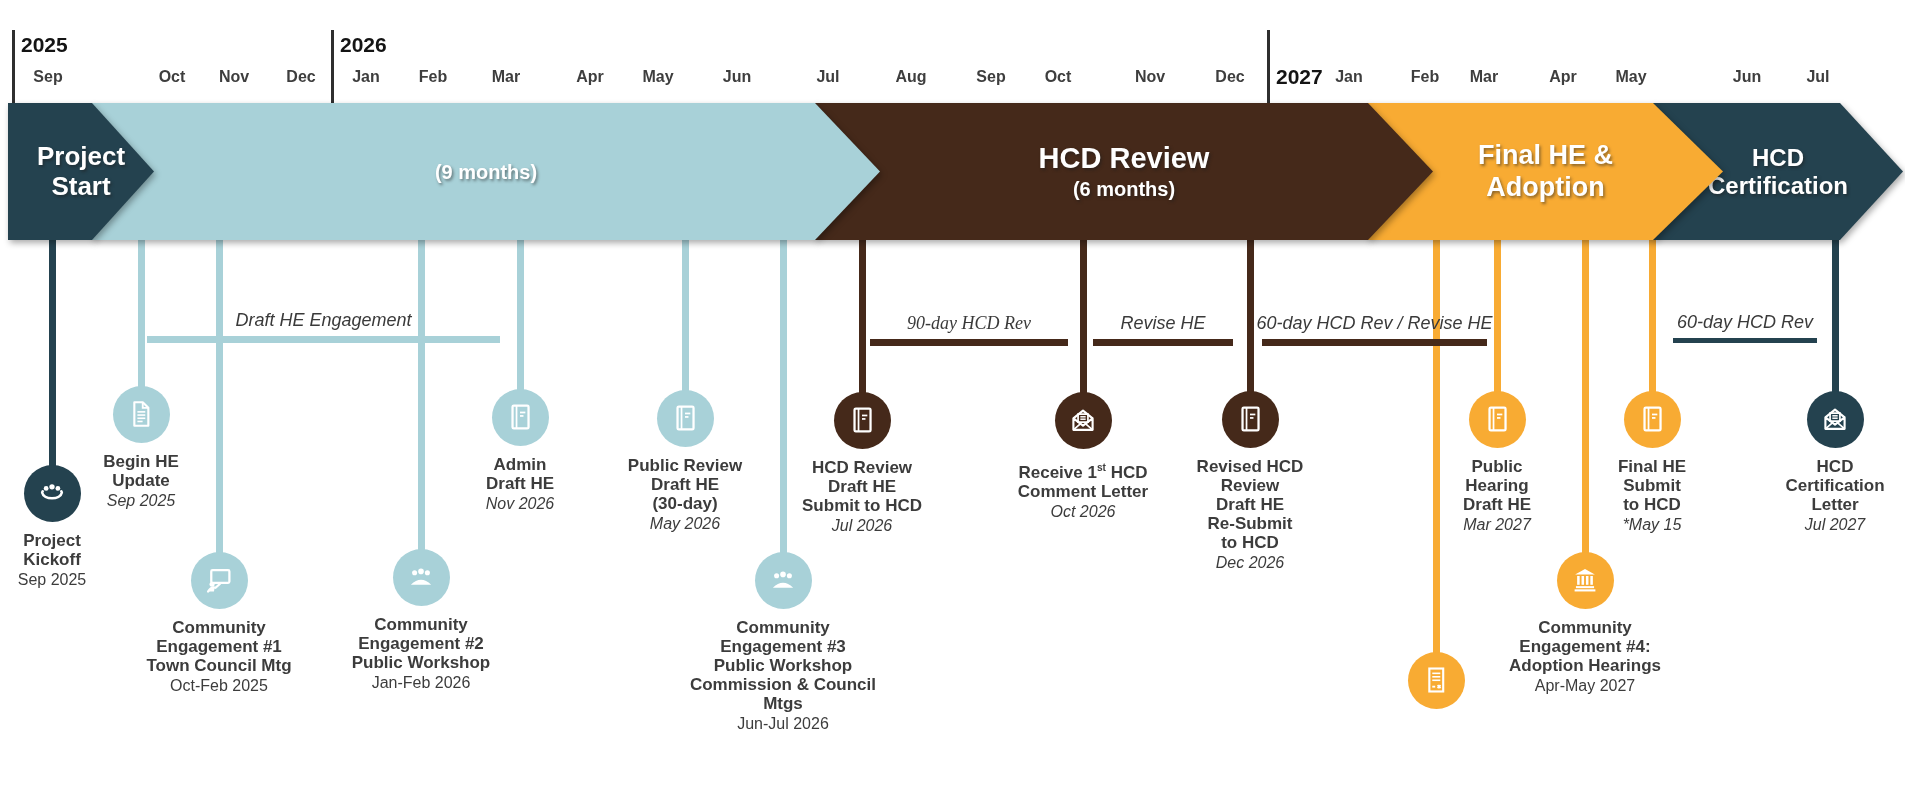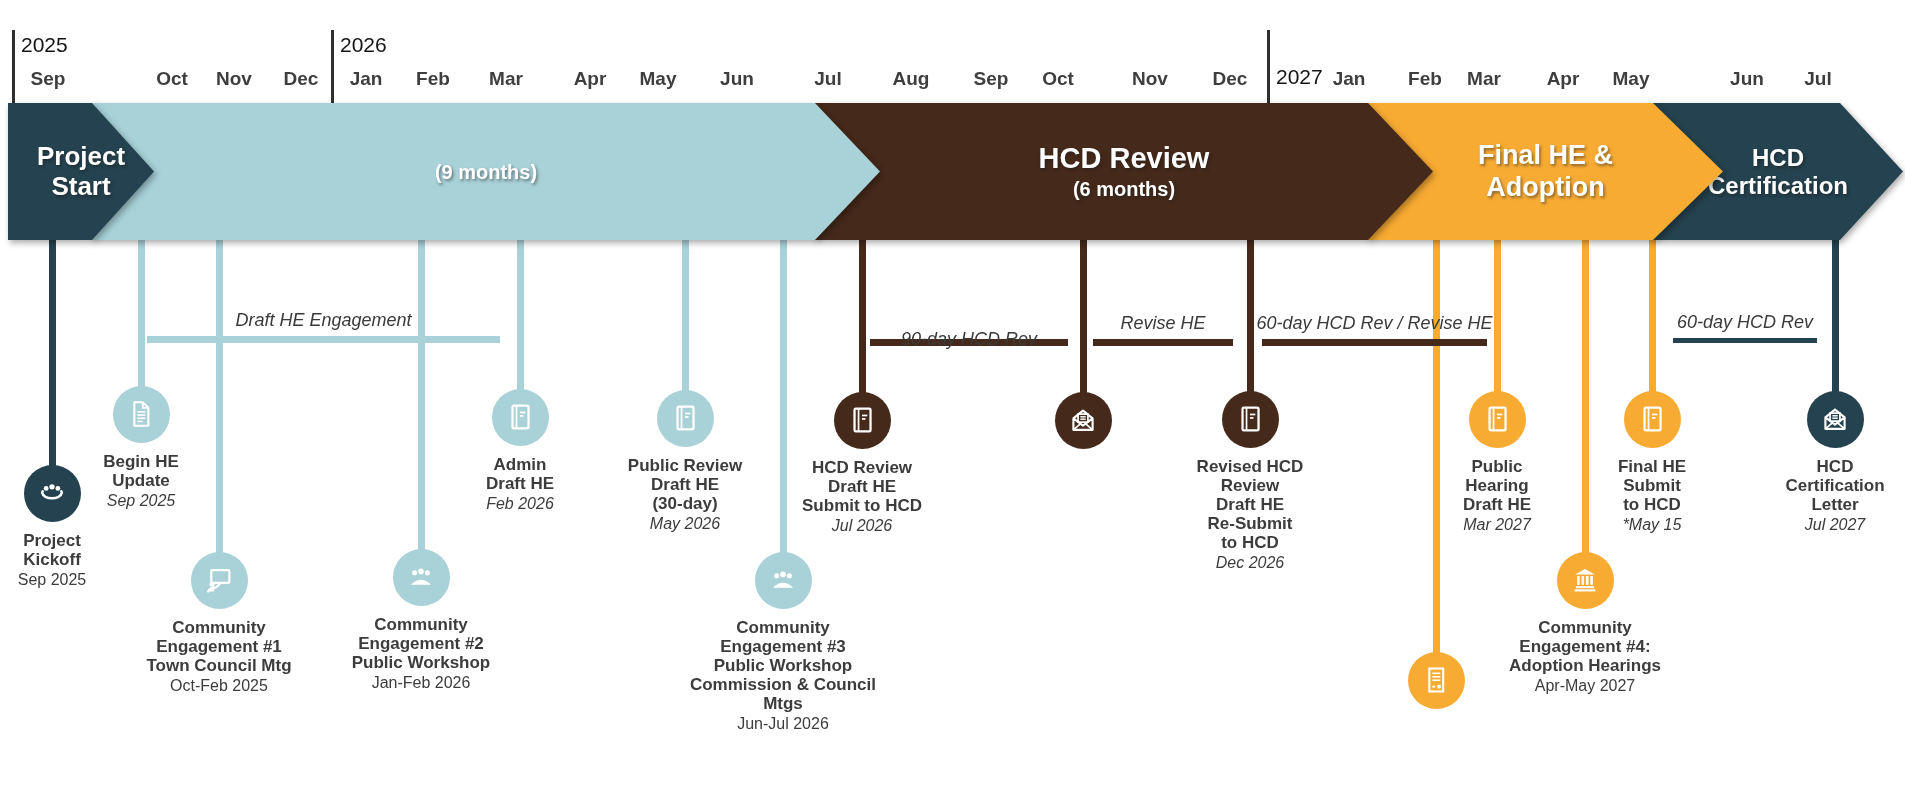--- a/index.html
+++ b/index.html
@@ -2,22 +2,22 @@
 <html><head>
 <meta charset="utf-8">
 <style>
   html,body{margin:0;padding:0;background:#fff;}
   #canvas{
     position:relative;width:1905px;height:788px;background:#fff;overflow:hidden;
     font-family:"Liberation Sans","DejaVu Sans",sans-serif;
   }
   
   .year-tick{position:absolute;top:30px;width:3px;height:73px;background:#2f2f2f;}
-  .year-label{position:absolute;top:33px;font-size:21px;font-weight:normal;color:#141414;white-space:nowrap;}
-  .month-label{position:absolute;top:68px;font-size:19px;font-weight:bold;color:#3e3e3e;transform:translateX(-50%);white-space:nowrap;}
+  .year-label{position:absolute;top:33px;font-size:21px;font-weight:bold;color:#141414;white-space:nowrap;}
+  .month-label{position:absolute;top:68px;font-size:16px;font-weight:bold;color:#3e3e3e;transform:translateX(-50%);white-space:nowrap;}
   
   .bar-wrap{position:absolute;top:103px;height:137px;filter:drop-shadow(2px 3px 3px rgba(0,0,0,0.33));}
   .bar{position:absolute;inset:0;display:flex;flex-direction:column;align-items:center;justify-content:center;}
   .bar-text{color:#fff;font-weight:bold;text-align:center;line-height:1.15;
     text-shadow:1.5px 2px 3px rgba(30,30,30,0.5);white-space:nowrap;}
   .bar-sub{color:#fff;font-weight:bold;font-size:20px;margin-top:2px;text-shadow:1.5px 2px 3px rgba(30,30,30,0.5);}
   
   .connector{position:absolute;width:7px;z-index:1;}
   .bracket-line{position:absolute;z-index:5;}
   .bracket-label{position:absolute;z-index:5;font-style:italic;font-size:18px;color:#3a3a3a;
@@ -104,21 +104,21 @@
     </div>
     <div class="bar-wrap" style="left: 1653px; width: 250px; z-index: 20;">
       <div class="bar" style="background: rgb(36, 66, 79); clip-path: polygon(0px 0px, calc(100% - 63px) 0px, 100% 50%, calc(100% - 63px) 100%, 0px 100%);">
         <div class="bar-text" style="font-size: 24px;">HCD</div>
         <div class="bar-text" style="font-size: 24px;">Certification</div>
       </div>
     </div>
     <div class="bracket-line" style="left: 147px; width: 353px; top: 336px; height: 7px; background: rgb(168, 209, 216);"></div>
     <div class="bracket-label" style="left: 323.5px; top: 310px;">Draft HE Engagement</div>
     <div class="bracket-line" style="left: 870px; width: 198px; top: 339px; height: 7px; background: rgb(69, 41, 26);"></div>
-    <div class="bracket-label" style="left: 969px; top: 329px;">90-day HCD Rev</div>
+    <div class="bracket-label" style="left: 969px; top: 313px; font-family: Liberation Serif, serif;">90-day HCD Rev</div>
     <div class="bracket-line" style="left: 1093px; width: 140px; top: 339px; height: 7px; background: rgb(69, 41, 26);"></div>
     <div class="bracket-label" style="left: 1163px; top: 313px;">Revise HE</div>
     <div class="bracket-line" style="left: 1262px; width: 225px; top: 339px; height: 7px; background: rgb(69, 41, 26);"></div>
     <div class="bracket-label" style="left: 1374.5px; top: 313px;">60-day HCD Rev / Revise HE</div>
     <div class="bracket-line" style="left: 1673px; width: 144px; top: 338px; height: 5px; background: rgb(36, 66, 79);"></div>
     <div class="bracket-label" style="left: 1745px; top: 312px;">60-day HCD Rev</div>
     <div class="milestone-circle" style="left: 23.5px; top: 464.5px; background: rgb(36, 66, 79);">
       <svg viewBox="0 0 24 24">
         <circle cx="7.6" cy="8.6" r="1.8" fill="#fff"></circle>
         <circle cx="12" cy="7.4" r="2" fill="#fff"></circle>
@@ -180,21 +180,21 @@
       <svg viewBox="0 0 24 24">
         <rect x="6.4" y="3.4" width="12" height="17.2" rx="1" fill="none" stroke="#fff" stroke-width="1.7"></rect>
         <line x1="9.4" y1="3.4" x2="9.4" y2="20.6" stroke="#fff" stroke-width="1.3"></line>
         <line x1="12" y1="8.6" x2="16" y2="8.6" stroke="#fff" stroke-width="1.3"></line>
         <line x1="12" y1="11.2" x2="14.6" y2="11.2" stroke="#fff" stroke-width="1.3"></line>
       </svg>
     </div>
     <div class="milestone-label" style="left: 415px; top: 455px;">
       <div class="bold-line">Admin</div>
       <div class="bold-line">Draft HE</div>
-      <div class="date-line italic">Feb 2026</div>
+      <div class="date-line italic">Nov 2026</div>
     </div>
     <div class="milestone-circle" style="left: 656.5px; top: 389.5px; background: rgb(168, 209, 216);">
       <svg viewBox="0 0 24 24">
         <rect x="6.4" y="3.4" width="12" height="17.2" rx="1" fill="none" stroke="#fff" stroke-width="1.7"></rect>
         <line x1="9.4" y1="3.4" x2="9.4" y2="20.6" stroke="#fff" stroke-width="1.3"></line>
         <line x1="12" y1="8.6" x2="16" y2="8.6" stroke="#fff" stroke-width="1.3"></line>
         <line x1="12" y1="11.2" x2="14.6" y2="11.2" stroke="#fff" stroke-width="1.3"></line>
       </svg>
     </div>
     <div class="milestone-label" style="left: 580px; top: 456px;">
@@ -236,20 +236,25 @@
     <div class="milestone-circle" style="left: 1054.5px; top: 391.5px; background: rgb(69, 41, 26);">
       <svg viewBox="0 0 24 24">
         <path d="M4.8 10.8 L12 5 L19.2 10.8" fill="none" stroke="#fff" stroke-width="1.6" stroke-linejoin="round"></path>
         <path d="M8.3 7.6 h7.4 v6 h-7.4 z" fill="none" stroke="#fff" stroke-width="1.3"></path>
         <line x1="10" y1="9.6" x2="14" y2="9.6" stroke="#fff" stroke-width="1.1"></line>
         <line x1="10" y1="11.4" x2="14" y2="11.4" stroke="#fff" stroke-width="1.1"></line>
         <path d="M4.8 10.8 V19.4 H19.2 V10.8 L12 16.2 Z" fill="none" stroke="#fff" stroke-width="1.6" stroke-linejoin="round"></path>
         <path d="M4.8 19.4 L10.4 14.6 M19.2 19.4 L13.6 14.6" fill="none" stroke="#fff" stroke-width="1.3"></path>
       </svg>
     </div>
+    <div class="milestone-label" style="left: 978px; top: 458px;">
+      <div class="bold-line">Receive 1<sup>st</sup> HCD</div>
+      <div class="bold-line">Comment Letter</div>
+      <div class="date-line italic">Oct 2026</div>
+    </div>
     <div class="milestone-circle" style="left: 1221.5px; top: 390.5px; background: rgb(69, 41, 26);">
       <svg viewBox="0 0 24 24">
         <rect x="6.4" y="3.4" width="12" height="17.2" rx="1" fill="none" stroke="#fff" stroke-width="1.7"></rect>
         <line x1="9.4" y1="3.4" x2="9.4" y2="20.6" stroke="#fff" stroke-width="1.3"></line>
         <line x1="12" y1="8.6" x2="16" y2="8.6" stroke="#fff" stroke-width="1.3"></line>
         <line x1="12" y1="11.2" x2="14.6" y2="11.2" stroke="#fff" stroke-width="1.3"></line>
       </svg>
     </div>
     <div class="milestone-label" style="left: 1145px; top: 457px;">
       <div class="bold-line">Revised HCD</div>

